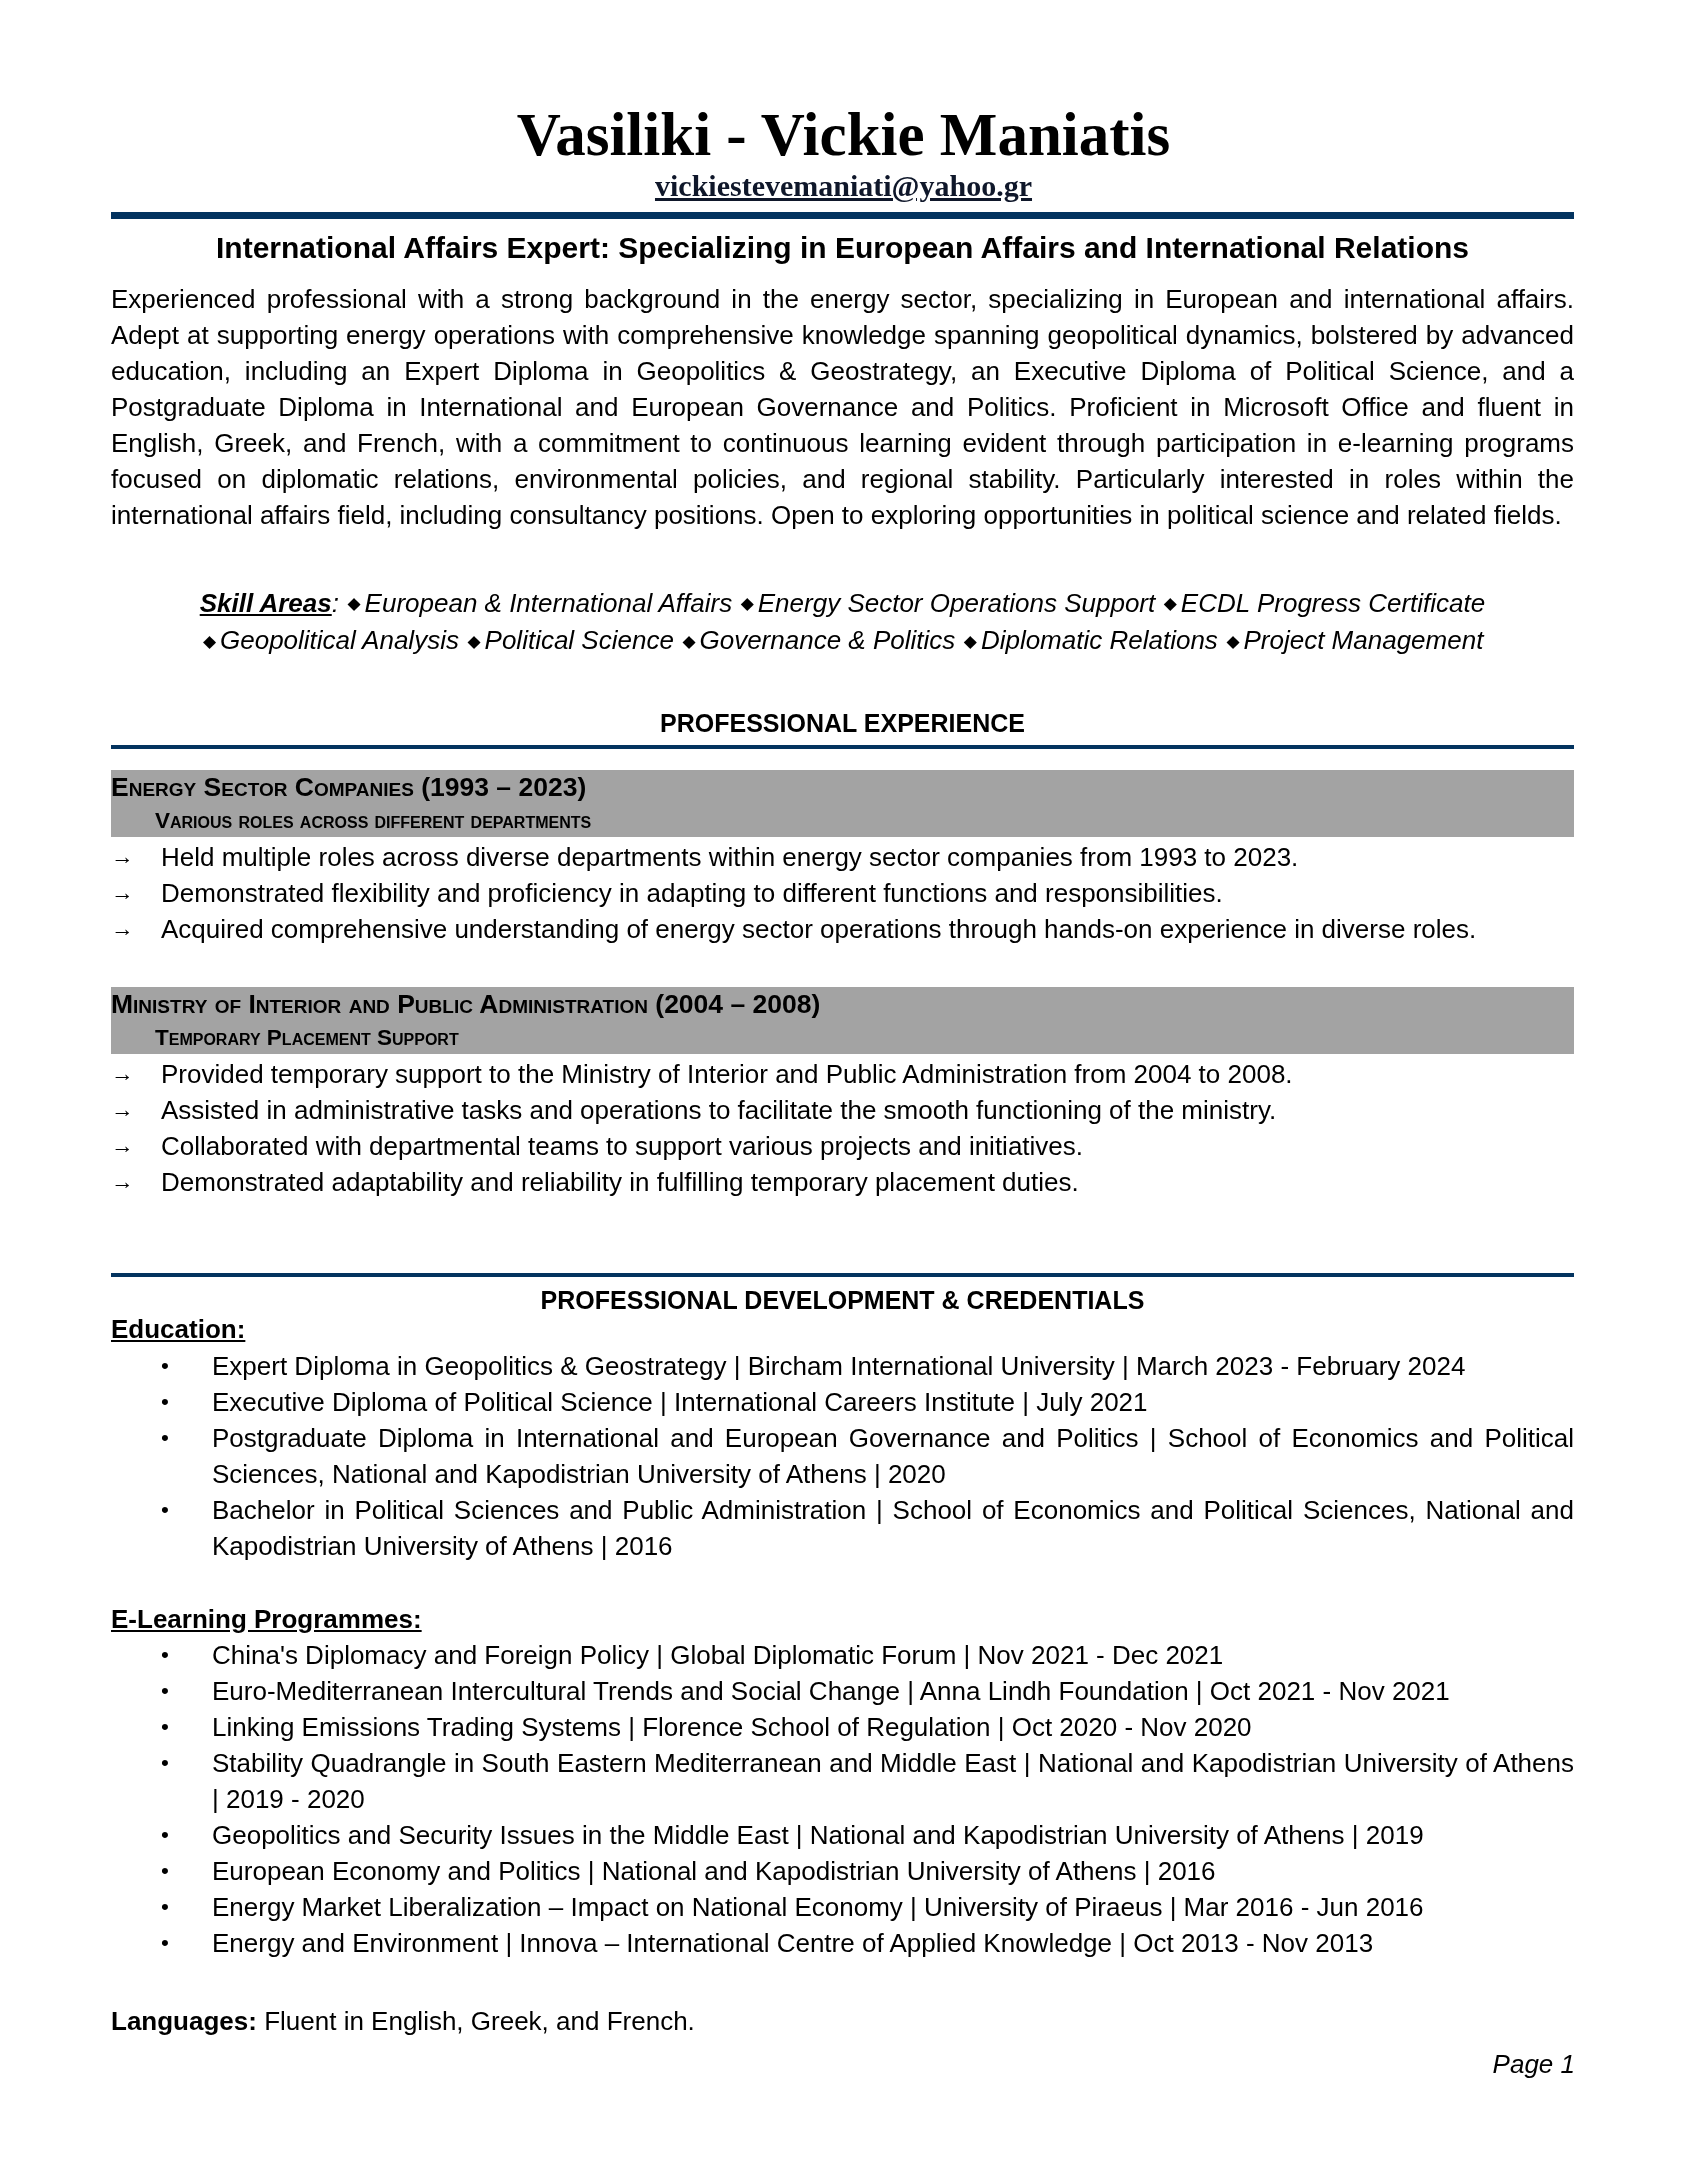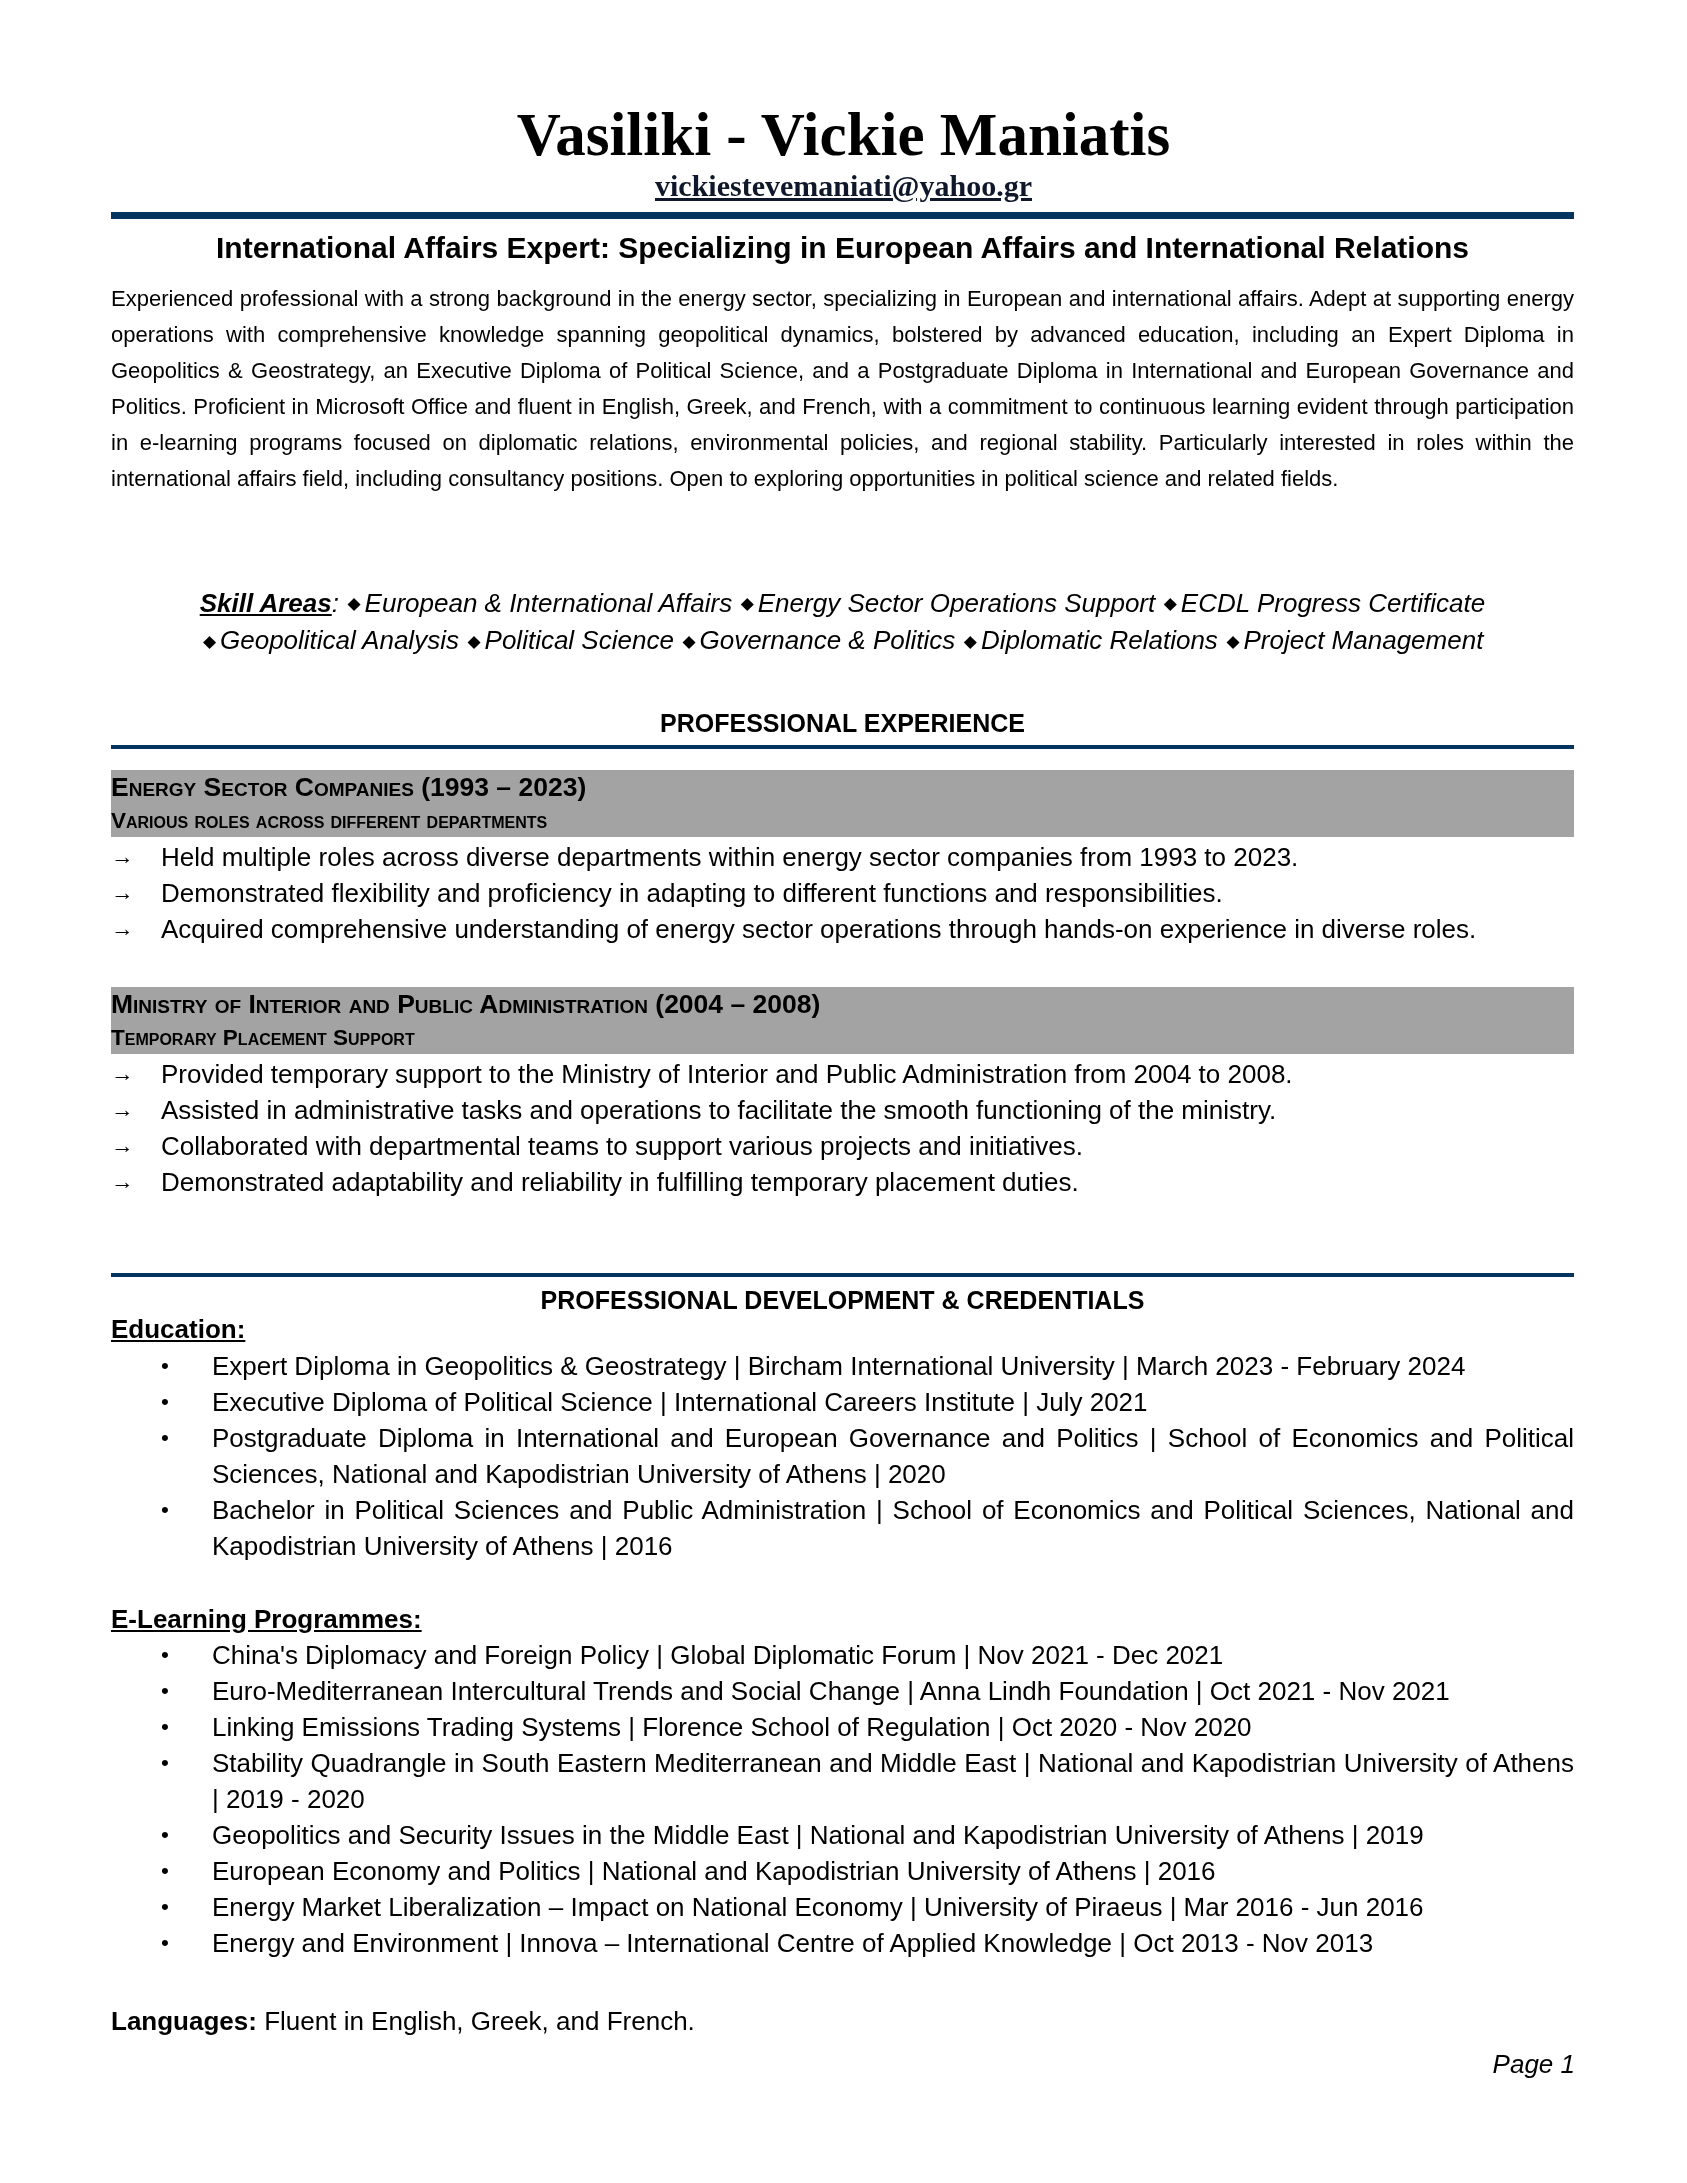--- a/index.html
+++ b/index.html
@@ -10,33 +10,33 @@
   .name { position: absolute; top: 98px; left: 0; width: 1687px; text-align: center;
           font-family: "Liberation Serif", serif; font-weight: bold; font-size: 61px; line-height: 73px; }
   .email { position: absolute; top: 167px; left: 0; width: 1687px; text-align: center;
            font-family: "Liberation Serif", serif; font-weight: bold; font-size: 30px; line-height: 37px; }
   .email a { color: #0f172a; text-decoration: underline; }
   .rule-thick { position: absolute; top: 212px; left: 111px; width: 1463px; height: 6.6px; background: #03335f; }
 
   .headline { position: absolute; top: 228px; left: 111px; width: 1463px; text-align: center;
               font-weight: bold; font-size: 30px; line-height: 40px; }
   .summary { position: absolute; top: 281px; left: 111px; width: 1463px; text-align: justify;
-             font-size: 22px; line-height: 36px; }
+             font-size: 26px; line-height: 36px; }
   .skills { position: absolute; top: 585px; left: 111px; width: 1463px; text-align: center;
             font-style: italic; font-size: 26px; line-height: 36px; }
   .skills .label { font-weight: bold; text-decoration: underline; }
   .skills .diamond { font-style: normal; font-size: 17px; vertical-align: 2.6px; margin: 0 4px 0 1.3px; }
 
   .section-title { position: absolute; left: 111px; width: 1463px; text-align: center;
                    font-weight: bold; font-size: 25px; line-height: 32px; }
   .rule-thin { position: absolute; left: 111px; width: 1463px; height: 4px; background: #03335f; }
 
   .job-band { position: absolute; left: 111px; width: 1463px; background: #a3a3a3; }
   .job-title { font-weight: bold; font-variant: small-caps; font-size: 26.5px; line-height: 34px; padding-left: 0; }
-  .job-role { font-weight: bold; font-variant: small-caps; font-size: 22.5px; line-height: 33px; }
+  .job-role { font-weight: bold; font-variant: small-caps; font-size: 22.5px; line-height: 33px; padding-left: 44px; }
 
   .arrow-list { position: absolute; left: 111px; width: 1463px; margin: 0; padding: 0; list-style: none; }
   .arrow-list li { position: relative; padding-left: 50px; font-size: 26px; line-height: 36px; }
   .arrow-list .arr { position: absolute; left: 0; top: 0; font-size: 22.5px; }
 
   .sub-head { position: absolute; left: 111px; font-weight: bold; text-decoration: underline;
               font-size: 26px; line-height: 36px; }
   .dot-list { position: absolute; left: 111px; width: 1463px; margin: 0; padding: 0; list-style: none; }
   .dot-list li { position: relative; padding-left: 101px; font-size: 26px; line-height: 36px; text-align: justify; }
   .dot-list .dot { position: absolute; left: 50px; top: 0; font-size: 22.5px; }

